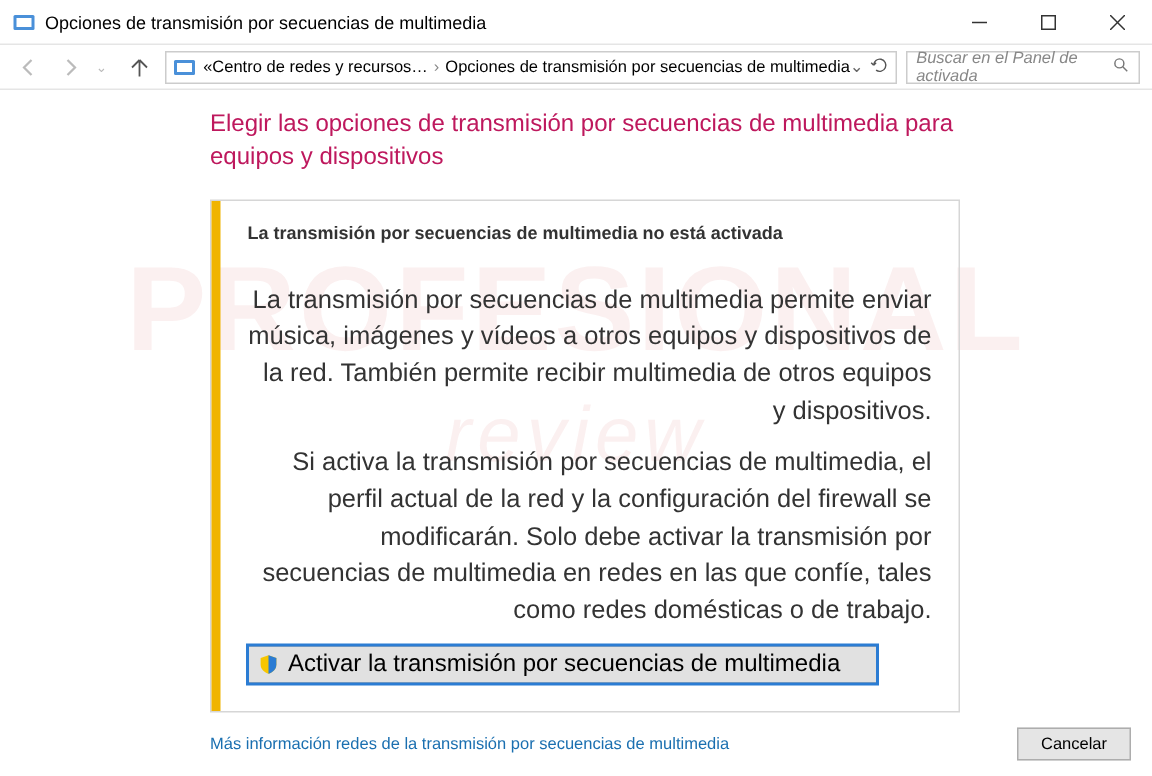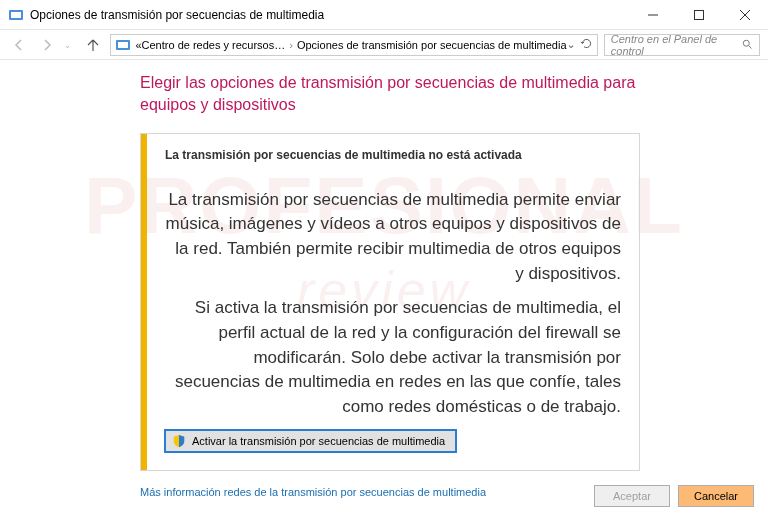--- a/index.html
+++ b/index.html
@@ -20,26 +20,26 @@
 .addr-right { margin-left: auto; display: flex; align-items: center; gap: 4px; color: #666; }
 .searchbox { width: 170px; height: 22px; border: 1px solid #ccc; display: flex; align-items: center; padding: 0 6px; color: #888; font-size: 11px; font-style: italic; }
 .searchbox .sicon { margin-left: auto; font-style: normal; color: #666; }
 .content { padding: 12px 0 0 140px; }
 .heading { color: #be185d; font-size: 16px; margin-bottom: 16px; line-height: 1.4; max-width: 520px; }
 .infobox { border: 1px solid #d6d6d6; display: flex; max-width: 500px; margin-bottom: 12px; }
 .infobar { width: 6px; background: #f0b400; }
 .infobody { padding: 14px 18px 18px 18px; flex: 1; }
 .info-title { font-weight: 600; font-size: 12px; margin-bottom: 26px; color: #333; }
 .info-para { font-size: 17px; color: #333; line-height: 1.45; margin-bottom: 10px; text-align: right; }
-.activate-btn { border: 1px solid #838383; background: #e1e1e1; padding: 3px 10px 3px 6px; display: inline-flex; align-items: center; gap: 6px; outline: 2px solid #2b7cd3; outline-offset: -1px; font-size: 11px; cursor: pointer; }
+.activate-btn { border: 1px solid #838383; background: #e1e1e1; padding: 3px 24px 3px 6px; display: inline-flex; align-items: center; gap: 6px; outline: 2px solid #2b7cd3; outline-offset: -1px; font-size: 16px; cursor: pointer; }
 .shield { width: 14px; height: 14px; }
 .links { margin-top: 6px; }
 .link { color: #1a6fb0; font-size: 11px; display: block; line-height: 1.7; cursor: pointer; }
 .footer { position: absolute; bottom: 10px; right: 14px; display: flex; gap: 8px; }
-.footbtn { min-width: 76px; height: 22px; border: 1px solid #adadad; background: #fdba74; font-size: 11px; display: flex; align-items: center; justify-content: center; cursor: pointer; }
+.footbtn { min-width: 76px; height: 22px; border: 1px solid #adadad; background: #e5e5e5; font-size: 11px; display: flex; align-items: center; justify-content: center; cursor: pointer; }
 .footbtn.disabled { color: #a0a0a0; background: #efefef; }
 .watermark { position: absolute; top: 160px; left: 0; right: 0; text-align: center; font-size: 80px; font-weight: 600; color: rgba(200,40,40,0.07); letter-spacing: 2px; pointer-events: none; user-select: none; z-index: -1; }
 .watermark2 { position: absolute; top: 260px; left: 0; right: 0; text-align: center; font-size: 52px; font-weight: 400; color: rgba(200,40,40,0.07); letter-spacing: 4px; pointer-events: none; user-select: none; z-index: -1; font-style: italic;}
 </style>
 </head>
 <body>
 
 <div class="titlebar">
   <svg class="app-icon" viewBox="0 0 16 16">
       <rect x="1" y="3" width="14" height="10" rx="1" fill="#4a90d9"></rect>
@@ -93,21 +93,21 @@
     <span class="addr-sep">›</span>
     <span class="addr-seg">Opciones de transmisión por secuencias de multimedia</span>
     <div class="addr-right">
       <span>⌄</span>
       <span><svg width="13" height="13" viewBox="0 0 16 16">
             <path d="M3 8 a5 5 0 1 1 2 4 M3 8 l-2 -2 M3 8 l2 -2" fill="none" stroke="#555" stroke-width="1.2"></path>
           </svg></span>
     </div>
   </div>
   <div class="searchbox">
-    <span>Centro en el Panel de control</span>
+    <span>Buscar en el Panel de activada</span>
     <span class="sicon"><svg width="12" height="12" viewBox="0 0 16 16">
           <circle cx="7" cy="7" r="4" fill="none" stroke="#777" stroke-width="1.3"></circle>
           <line x1="10" y1="10" x2="14" y2="14" stroke="#777" stroke-width="1.3"></line>
         </svg></span>
   </div>
 </div>
 
 <div class="watermark">PROFESIONAL</div>
 <div class="watermark2">review</div>
 
@@ -129,15 +129,14 @@
       </button>
     </div>
   </div>
 
   <div class="links">
     <a class="link">Más información redes de la transmisión por secuencias de multimedia</a>
   </div>
 </div>
 
 <div class="footer">
-  <div class="footbtn disabled">Aceptar</div>
   <div class="footbtn">Cancelar</div>
 </div>
 
 </body></html>

